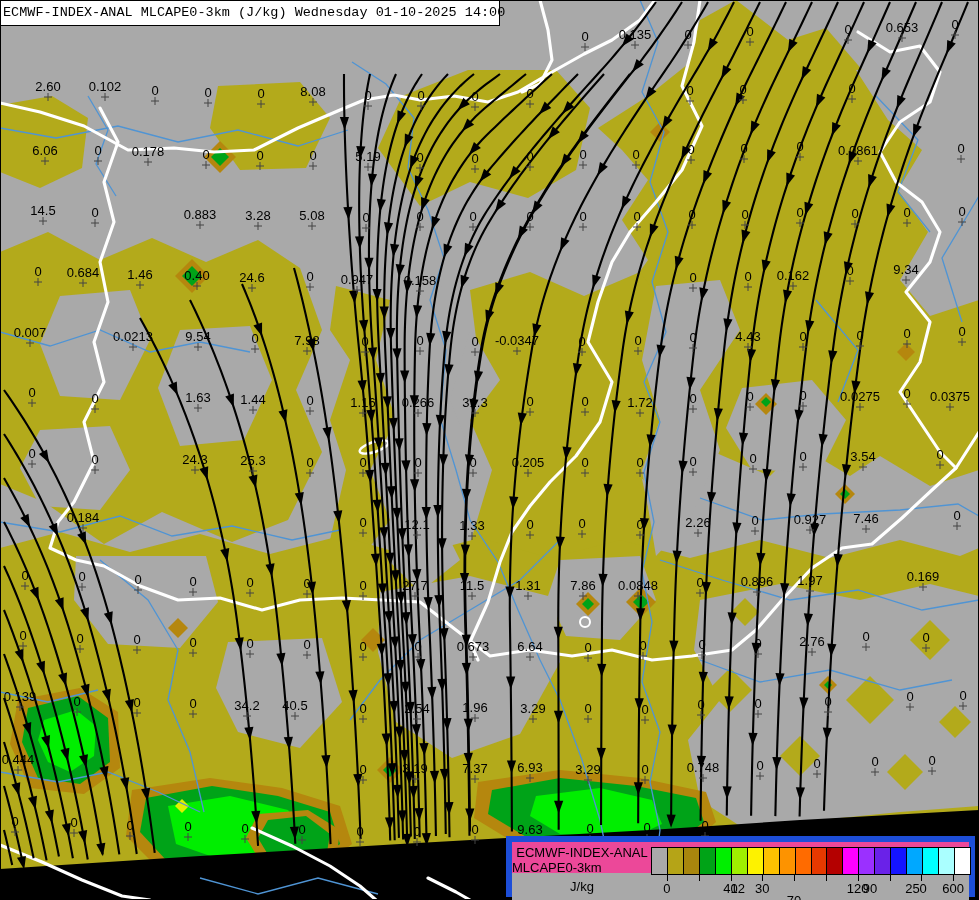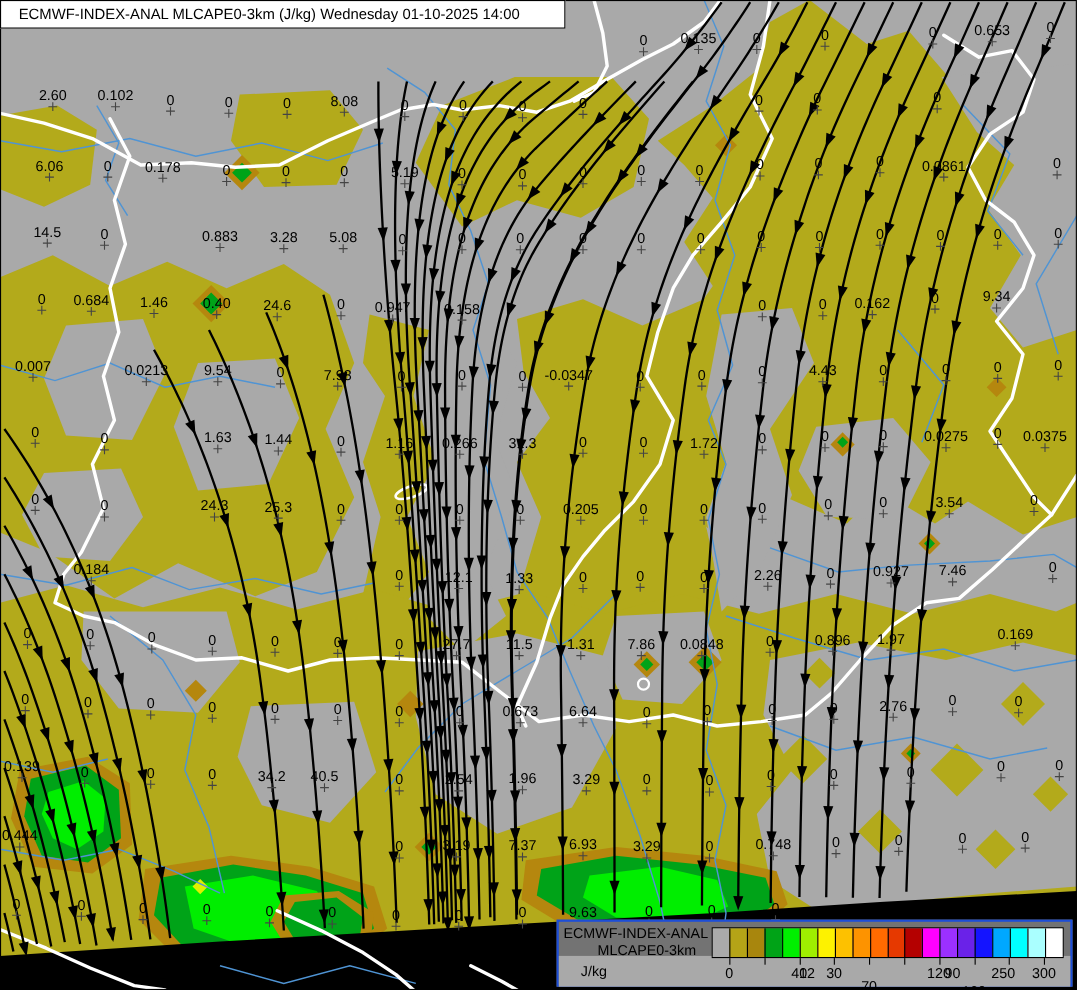--- a/index.html
+++ b/index.html
@@ -1,28 +1,28 @@
 <!DOCTYPE html>
 <html><head>
 <meta charset="utf-8">
 <style>
   html,body{margin:0;padding:0;background:#888;}
   #stage{position:relative;width:979px;height:900px;overflow:hidden;background:#a9a9a9;
          font-family:"Liberation Sans",sans-serif;}
   #mapsvg{position:absolute;left:0;top:0;}
   #mapsvg text{font-family:"Liberation Sans",sans-serif;fill:#000;}
   .header{position:absolute;left:0;top:0;width:490px;background:#ffffff;border:1px solid #000;
-          padding:2px 6px 3px 16px;z-index:5;}
+          padding:2px 6px 3px 2px;z-index:5;font-family:Liberation Mono, monospace;}
   .header-line{font-size:13.5px;line-height:19px;color:#000;white-space:nowrap;}
-  .legend{position:absolute;left:506px;top:836px;width:469px;height:61px;background:#737373;
-          border:2px solid #1d4ed8;box-sizing:border-box;z-index:5;text-decoration:underline;}
+  .legend{position:absolute;left:506px;top:836px;width:469px;height:61px;background:#ec4899;
+          border:6px solid #1d4ed8;box-sizing:border-box;z-index:5;text-decoration:underline;}
   .legend-graystrip{position:absolute;left:0;top:31px;width:100%;height:28px;background:#a9a9a9;}
   .legend-t1{position:absolute;left:0;top:3px;width:140px;text-align:center;font-size:13px;color:#000;}
-  .legend-t2{position:absolute;left:0;top:18px;width:160px;text-align:center;font-size:13px;color:#000;}
-  .legend-units{position:absolute;left:0;top:37px;width:140px;font-size:13px;color:#000;margin-left:20px;}
+  .legend-t2{position:absolute;left:0;top:18px;width:160px;font-size:13px;color:#000;}
+  .legend-units{position:absolute;left:0;top:37px;width:140px;text-align:center;font-size:13px;color:#000;}
   .legend-bar{position:absolute;left:139px;top:5px;width:318px;height:26px;display:flex;
               border:1px solid #000;box-sizing:content-box;}
   .legend-cell{flex:1;border-left:1px solid #000;}
   .legend-cell:first-child{border-left:none;}
   .legend-tickmark{position:absolute;top:33px;width:1px;height:6px;background:#000;}
   .legend-ticklabel{position:absolute;top:39px;transform:translateX(-50%);font-size:13px;color:#000;}
 </style>
 </head>
 <body>
 
@@ -904,16 +904,16 @@
         <div class="legend-ticklabel" style="left: 282.1px; margin-top: 12px;">70</div>
         <div class="legend-tickmark" style="left: 313.9px;"></div>
         <div class="legend-ticklabel" style="left: 313.9px; margin-left: 44px;">90</div>
         <div class="legend-tickmark" style="left: 345.7px;"></div>
         <div class="legend-ticklabel" style="left: 345.7px;">120</div>
         <div class="legend-tickmark" style="left: 377.5px;"></div>
         <div class="legend-ticklabel" style="left: 377.5px; margin-top: 16px;">160</div>
         <div class="legend-tickmark" style="left: 409.3px;"></div>
         <div class="legend-ticklabel" style="left: 404px;">250</div>
         <div class="legend-tickmark" style="left: 441.1px;"></div>
-        <div class="legend-ticklabel" style="left: 441.1px;">300</div>
+        <div class="legend-ticklabel" style="left: 441.1px;">600</div>
       </div>
   </div>
 </div>
 
 </body></html>

